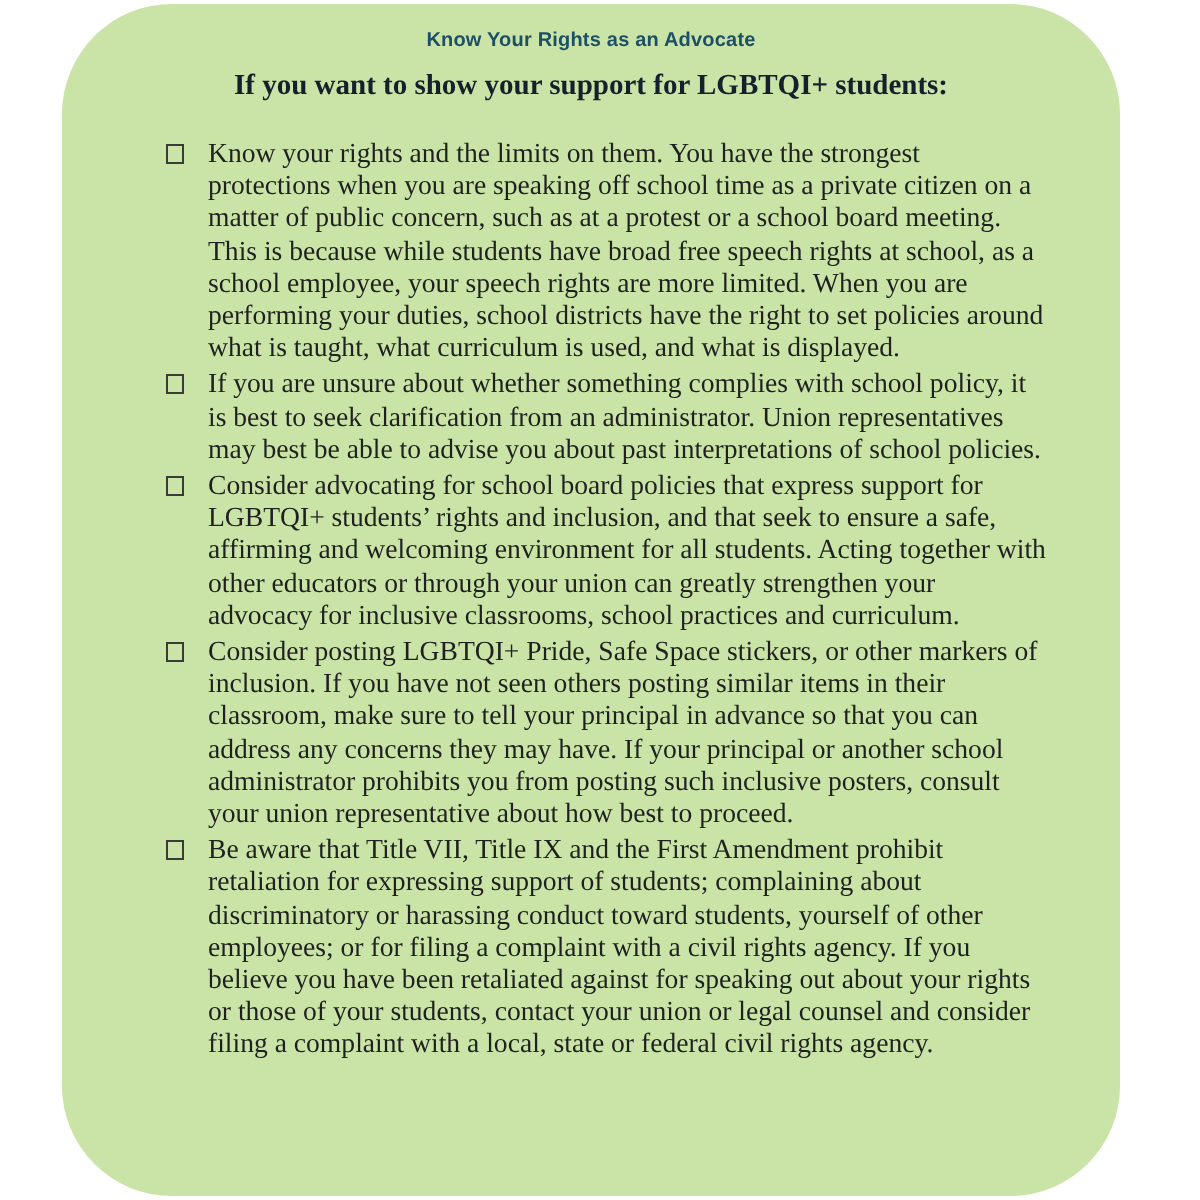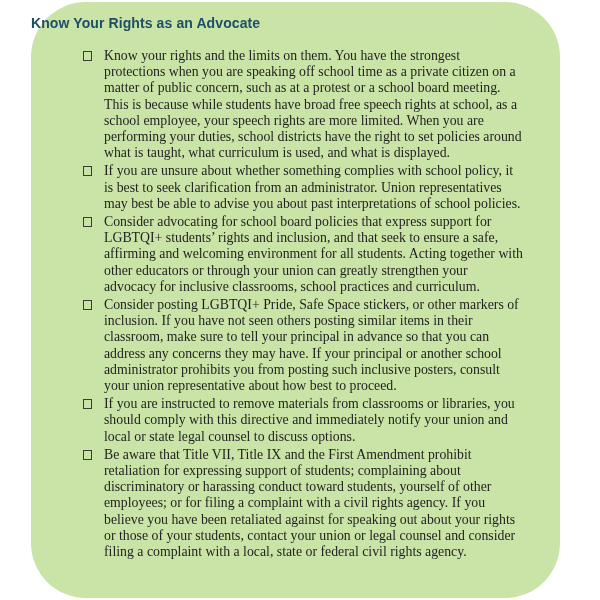--- a/index.html
+++ b/index.html
@@ -19,24 +19,24 @@
   }
   .card{
     position:absolute;
     left:31px; top:2px;
     width:529px; height:596px;
     background:var(--card_bg);
     border-radius:55px;
   }
   .card-title{
     margin-top:13px;
-    text-align:left;
+    text-align:center;
     font-family:"Liberation Sans", sans-serif;
     font-weight:bold;
-    font-size:14px;
+    font-size:10px;
     color:var(--title);
     letter-spacing:0.1px;
   }
   .card-subtitle{
     margin-top:9px;
     text-align:center;
     font-family:"Liberation Serif", serif;
     font-weight:bold;
     font-size:14.5px;
     color:var(--subtitle);
@@ -61,39 +61,36 @@
     width:9px; height:10px;
     border:1.2px solid var(--bullet);
     background:transparent;
   }
 </style>
 </head>
 <body>
 
 <div class="card">
   <div class="card-title">Know Your Rights as an Advocate</div>
+  <div class="card-subtitle">If you want to show your support for LGBTQI+ students:</div>
   <ul class="rights-list">
     <li>
       <span class="bullet"></span>
       <span>Know your rights and the limits on them.  You have the strongest protections when you are speaking off school time as a private citizen on a matter of public concern, such as at a protest or a school board meeting. This is because while students have broad free speech rights at school, as a school employee, your speech rights are more limited. When you are performing your duties, school districts have the right to set policies around what is taught, what curriculum is used, and what is displayed.</span>
     </li>
     <li>
       <span class="bullet"></span>
       <span>If you are unsure about whether something complies with school policy, it is best to seek clarification from an administrator. Union representatives may best be able to advise you about past interpretations of school policies.</span>
     </li>
     <li>
       <span class="bullet"></span>
       <span>Consider advocating for school board policies that express support for LGBTQI+ students’ rights and inclusion, and that seek to ensure a safe, affirming and welcoming environment for all students. Acting together with other educators or through your union can greatly strengthen your advocacy for inclusive classrooms, school practices and curriculum.</span>
     </li>
     <li>
       <span class="bullet"></span>
       <span>Consider posting LGBTQI+ Pride, Safe Space stickers, or other markers of inclusion. If you have not seen others posting similar items in their classroom, make sure to tell your principal in advance so that you can address any concerns they may have. If your principal or another school administrator prohibits you from posting such inclusive posters, consult your union representative about how best to proceed.</span>
     </li>
     <li>
       <span class="bullet"></span>
-      <span>If you are instructed to remove materials from classrooms or libraries, you should comply with this directive and immediately notify your union and local or state legal counsel to discuss options.</span>
-    </li>
-    <li>
-      <span class="bullet"></span>
       <span>Be aware that Title VII, Title IX and the First Amendment prohibit retaliation for expressing support of students; complaining about discriminatory or harassing conduct toward students, yourself of other employees; or for filing a complaint with a civil rights agency. If you believe you have been retaliated against for speaking out about your rights or those of your students, contact your union or legal counsel and consider filing a complaint with a local, state or federal civil rights agency.</span>
     </li>
   </ul>
 </div>
 
 </body></html>

